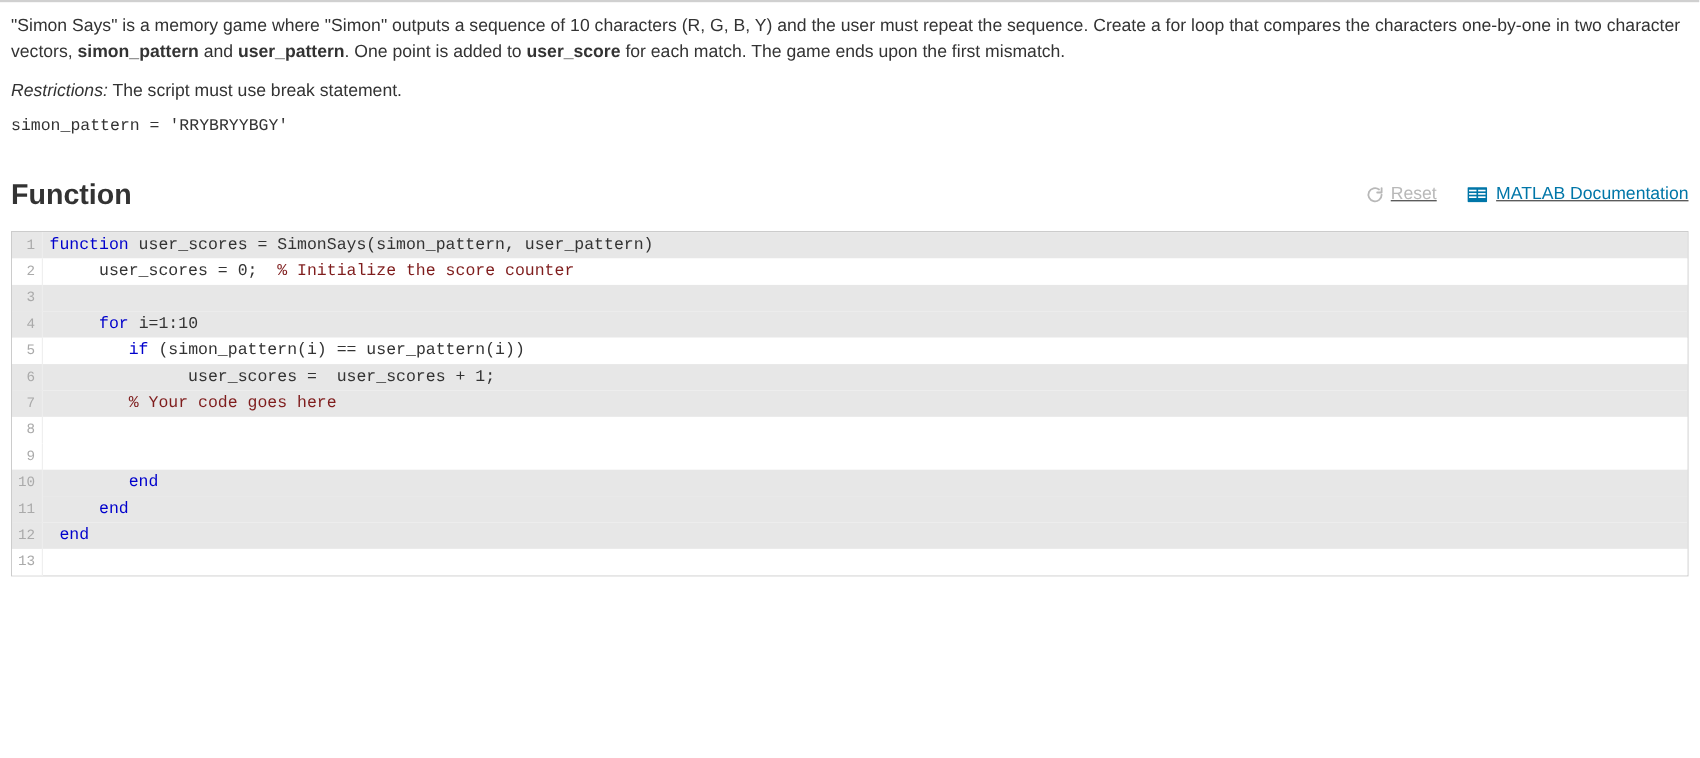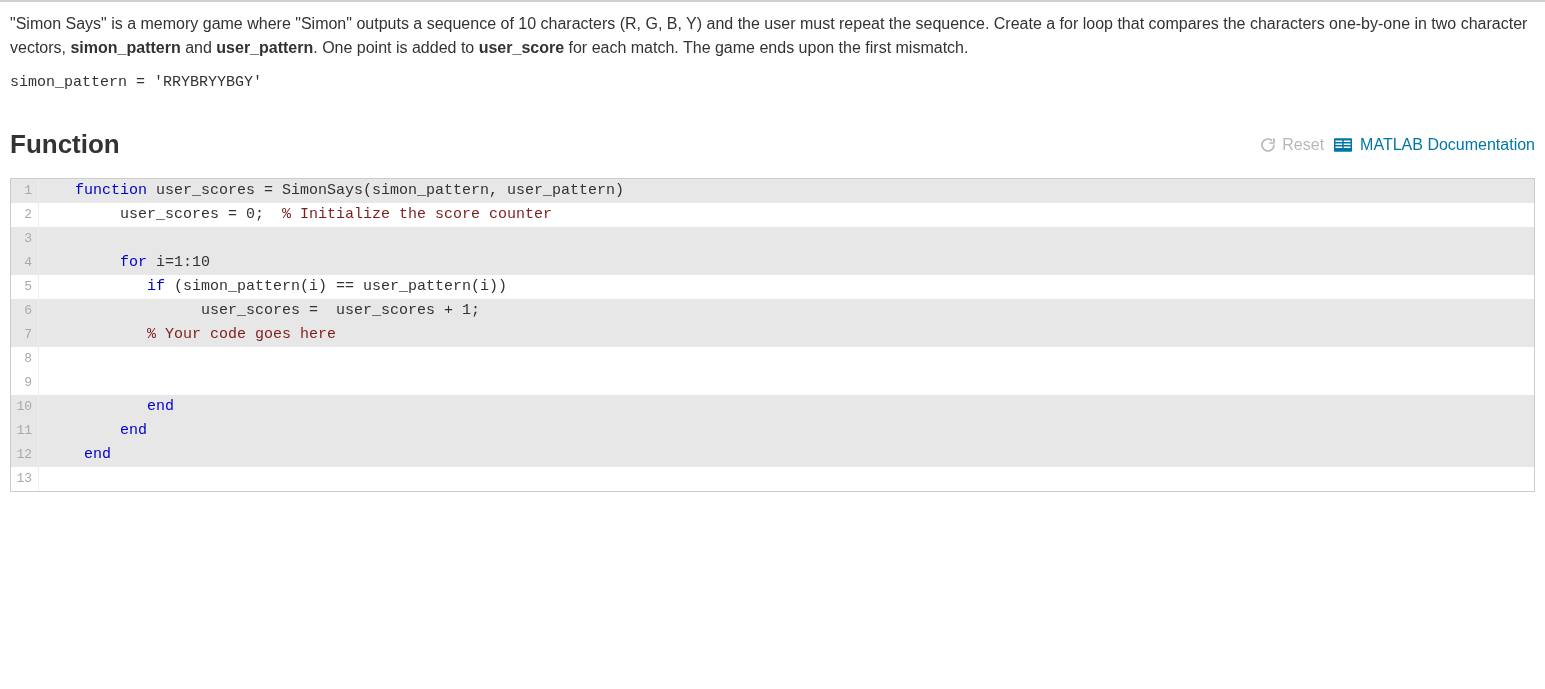--- a/index.html
+++ b/index.html
@@ -44,21 +44,22 @@
     margin-bottom: 18px;
   }
   .section-title {
     font-size: 26px;
     font-weight: 700;
     color: #333;
   }
   .section-actions {
     display: flex;
     align-items: flex-end;
-    gap: 10px;
+    gap: 28px;
+    text-decoration: underline;
   }
   .reset-btn {
     display: inline-flex;
     align-items: center;
     gap: 6px;
     color: #b8b8b8;
     font-size: 16px;
     cursor: pointer;
     background: none;
     border: none;
@@ -94,38 +95,40 @@
     background: #fafafa;
     border-right: 1px solid #eee;
     font-size: 13px;
     user-select: none;
   }
   .code-content {
     flex: 1;
     padding-left: 6px;
     white-space: pre;
     overflow: hidden;
-    margin-left: 30px;
   }
   .line-odd { background: #e7e7e7; }
   .line-even { background: #fff; }
   .line-odd .gutter { background: #e7e7e7; }
   .line-even .gutter { background: #fff; }
   .tok-kw { color: #0000cc; }
   .tok-cm { color: #7f1d1d; }
 </style>
 </head>
 <body>
 
 <div class="container">
 
   <p class="problem-text">
     <span>"Simon Says" is a memory game where "Simon" outputs a sequence of 10 characters (R, G, B, Y) and the user must repeat the sequence. Create a for loop that compares the characters one-by-one in two character vectors, </span><strong>simon_pattern</strong><span> and </span><strong>user_pattern</strong><span>. One point is added to </span><strong>user_score</strong><span> for each match. The game ends upon the first mismatch.</span>
   </p>
 
+  <p class="restrictions">
+    <span class="label">Restrictions:</span><span>  The script must use break statement.</span>
+  </p>
 
 
   <div class="mono">simon_pattern = 'RRYBRYYBGY'</div>
 
   <div class="section-header">
     <div class="section-title">Function</div>
     <div class="section-actions">
       <button class="reset-btn">
         <svg viewBox="0 0 24 24" fill="none" stroke="#b8b8b8" stroke-width="2.5" stroke-linecap="round" stroke-linejoin="round">
           <path d="M21 12a9 9 0 1 1-3.5-7.1"></path>

